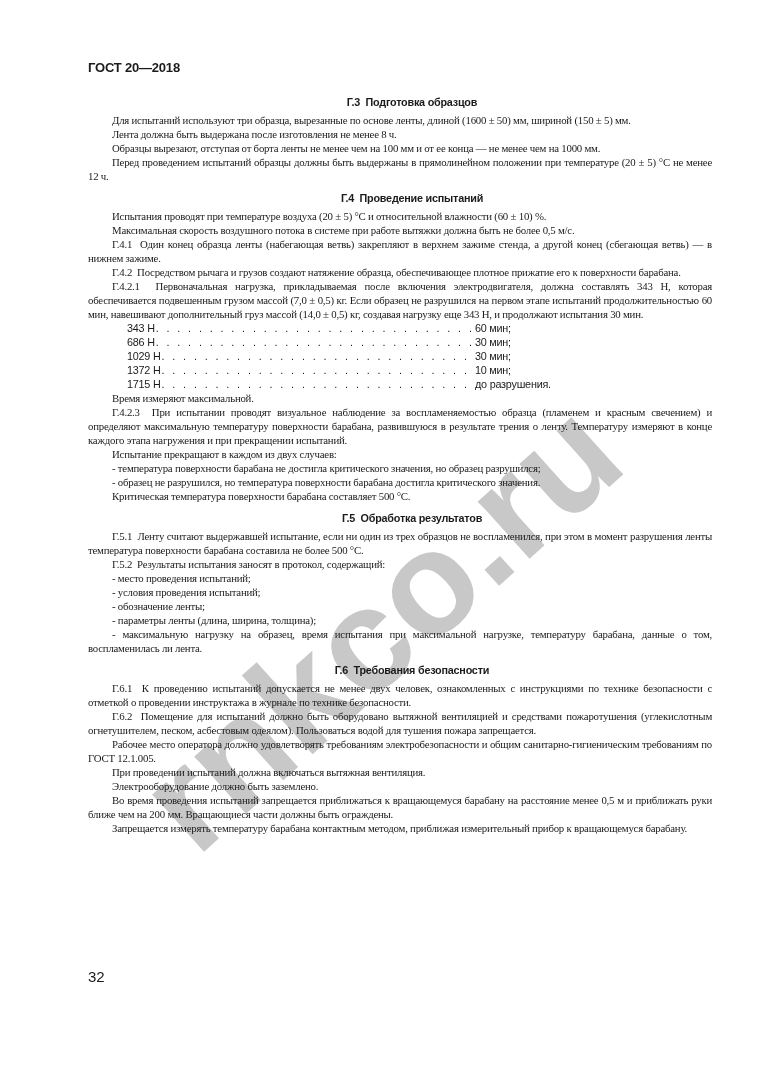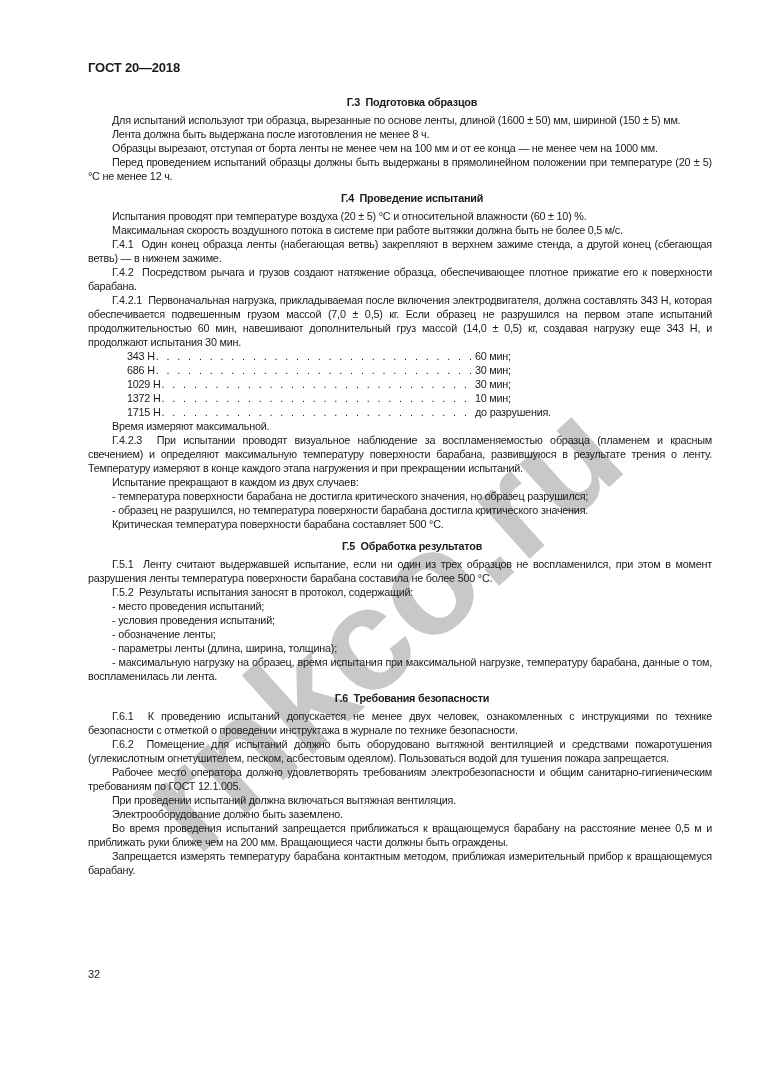--- a/index.html
+++ b/index.html
@@ -49,20 +49,21 @@
     font-weight: bold;
     margin: 8px 0 4px 0;
     text-indent: 24px;
     letter-spacing: -0.22px;
     text-align: center;
   }
   p.para {
     margin: 0;
     text-align: justify;
     text-indent: 24px;
+    font-family: Liberation Serif, serif;
   }
   .leader {
     display: flex;
     align-items: baseline;
     margin-left: 24px;
   }
   .lead {
     display: flex;
     align-items: baseline;
     width: 363px;
@@ -75,21 +76,21 @@
     overflow: hidden;
     white-space: nowrap;
     letter-spacing: 2.4px;
     margin-left: 1px;
   }
   .l-value { white-space: nowrap; }
   .page-number {
     position: absolute;
     left: 88px;
     top: 968px;
-    font-size: 11px;
+    font-size: 15px;
     z-index: 1;
   }
 </style>
 </head>
 <body>
 
 <div class="page">
   <div class="watermark">rnkco.ru</div>
   <div class="content">
     <div class="doc-header">ГОСТ 20—2018</div>

